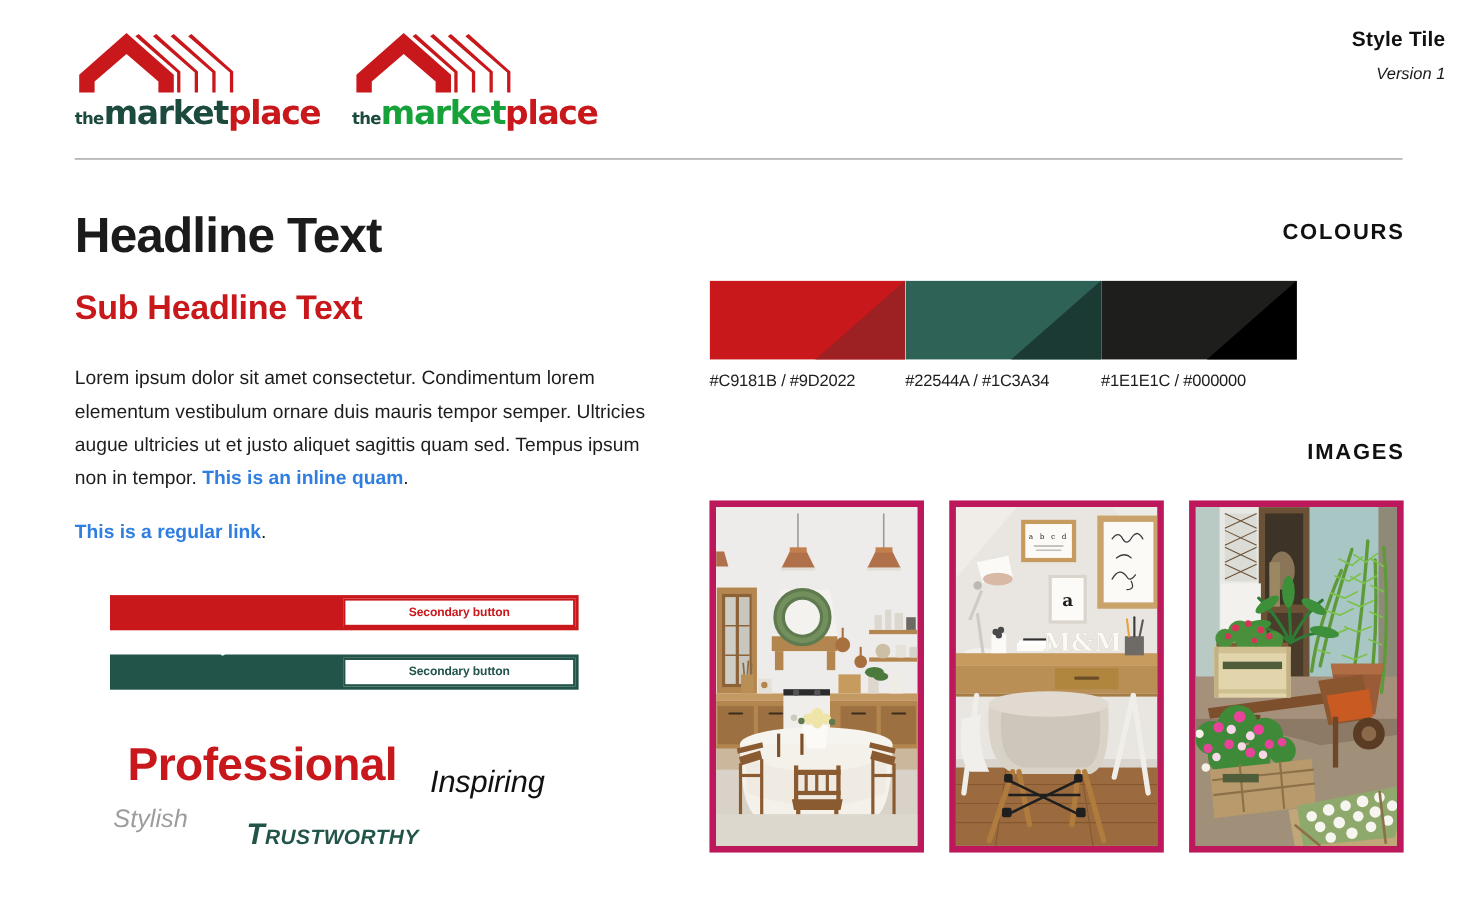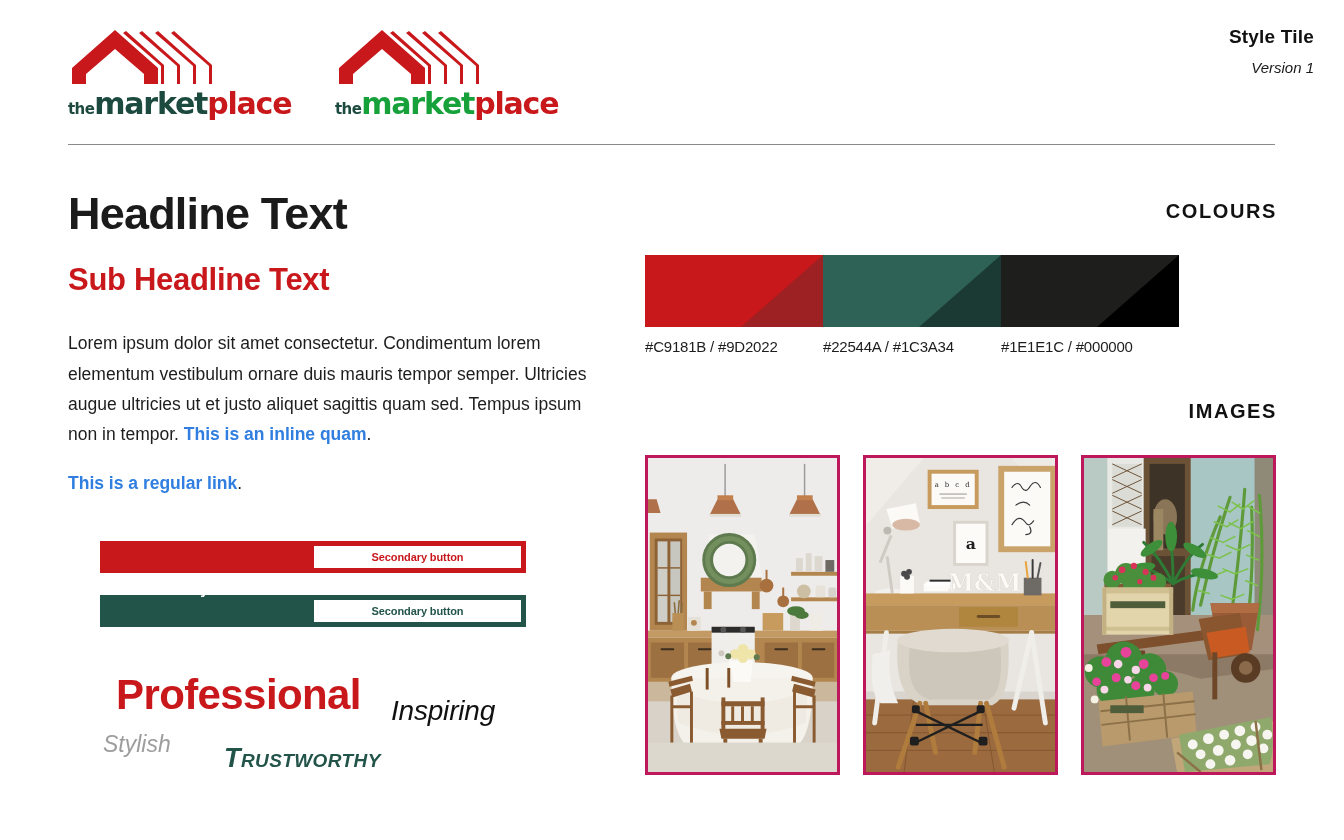--- a/index.html
+++ b/index.html
@@ -6,21 +6,21 @@
   html, body {
     width: 1344px; height: 840px;
     background: #ffffff;
     font-family: "Liberation Sans", sans-serif;
     overflow: hidden;
   }
   .page { position: relative; width: 1344px; height: 840px; background:#fff; }
 
   
   .header { position:absolute; left:0; top:0; width:1344px; height:150px; }
-  .logos { position:absolute; left:68px; top:22px; display:flex; gap:67px; align-items:flex-end; }
+  .logos { position:absolute; left:68px; top:22px; display:flex; gap:52px; align-items:flex-end; }
   .logo { position:relative; width:200px; height:96px; }
   .logo svg { display:block; }
   .logo-word {
     position:absolute; left:0; bottom:-1px;
     font-family:"DejaVu Sans", sans-serif;
     font-weight:700; font-size:30px; letter-spacing:-1.2px;
     white-space:nowrap; line-height:1;
   }
   .logo-the {
     font-size:15px; font-weight:700; letter-spacing:-0.6px;
@@ -114,21 +114,21 @@
     position:absolute; inset:0;
   }
   .swatch-label {
     margin-top:11px; font-size:15px; color:#1d1d1d; white-space:nowrap;
     letter-spacing:-0.2px;
   }
   .images-heading { margin-top:45px; }
   .photos { display:flex; gap:23px; margin-top:32px; }
   .photo {
     width:195px; height:320px; position:relative; overflow:hidden;
-    background:#ded9d2; border:3px solid #be185d;
+    background:#ded9d2; border:6px solid #be185d;
   }
   .photo svg { display:block; width:100%; height:100%; }
 </style>
 </head>
 <body>
 
 <div class="page">
 
   <div class="header">
 

